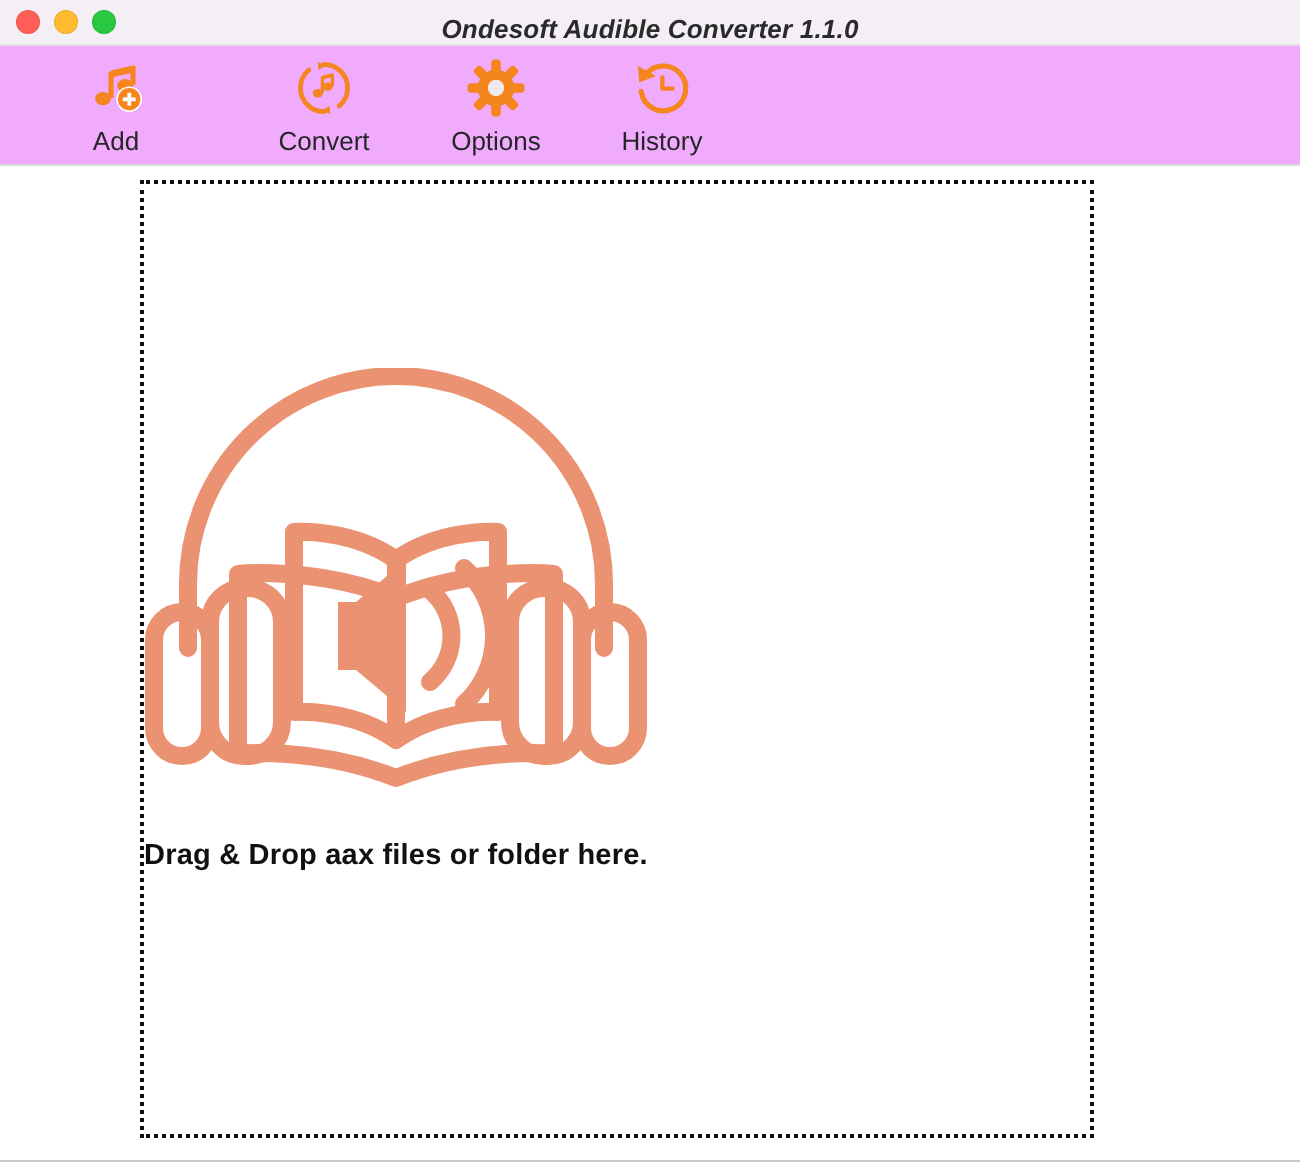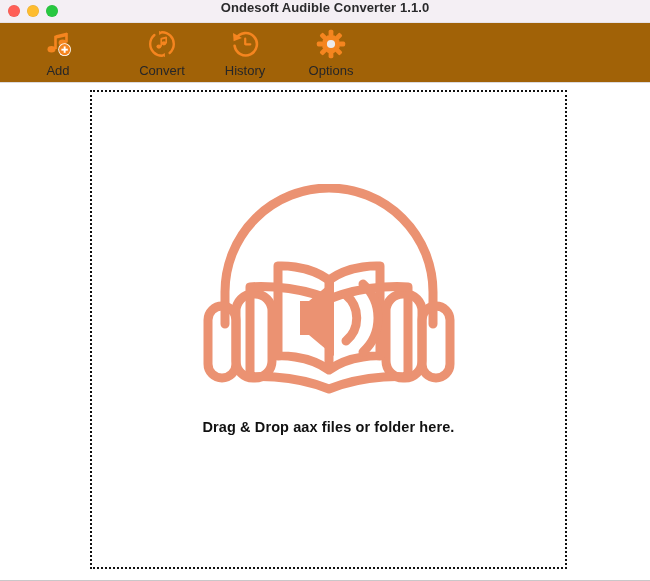--- a/index.html
+++ b/index.html
@@ -25,22 +25,23 @@
     overflow: hidden;
   }
 
   
   .titlebar {
     position: relative;
     height: 22px;
     background: #f4eff4;
     border-bottom: 1px solid #e6e2e6;
     display: flex;
-    align-items: flex-start;
+    align-items: flex-end;
     justify-content: center;
+    font-style: italic;
   }
   .traffic-lights {
     position: absolute;
     left: 8px;
     top: 0;
     height: 22px;
     display: flex;
     align-items: center;
     gap: 7px;
   }
@@ -59,21 +60,21 @@
     font-weight: 700;
     color: #2a2a2c;
     letter-spacing: 0.1px;
     user-select: none;
   }
 
   
   .toolbar {
     position: relative;
     height: 60px;
-    background: #a16207;
+    background: #f0abfc;
     border-bottom: 1px solid #dcdadc;
     display: flex;
     align-items: flex-start;
     padding-left: 14px;
     box-sizing: border-box;
   }
   .tool-btn {
     width: 60px;
     height: 58px;
     margin-top: 1px;
@@ -107,29 +108,28 @@
   .tb-history { margin-left: 23px; }
 
   
   .content {
     position: relative;
     height: 498px;
     background: #ffffff;
   }
   .dropzone {
     position: absolute;
-    left: 90px;
+    left: 70px;
     top: 7px;
     width: 477px;
     height: 479px;
     box-sizing: border-box;
     border: 2px dotted #111111;
     display: flex;
     flex-direction: column;
-    align-items: center;
     justify-content: flex-start;
     background: #ffffff;
   }
   .hero-icon {
     margin-top: 92px;
   }
   .drop-text {
     margin-top: 17px;
     font-size: 14.5px;
     font-weight: 700;
@@ -183,32 +183,20 @@
           <path d="M18.0 28.0 L13.6 26.4 L17.8 24.0 Z" fill="#f5851f"></path>
 
           <path d="M14.2 8.8 L19.4 7.6 L19.4 9.6 L14.2 10.8 Z" fill="#f5851f"></path>
           <rect x="13.4" y="9.2" width="1.6" height="8.2" fill="#f5851f"></rect>
           <rect x="18.4" y="7.9" width="1.6" height="6.1" fill="#f5851f"></rect>
           <ellipse cx="11.9" cy="17.6" rx="2.5" ry="2.1" fill="#f5851f"></ellipse>
           <ellipse cx="16.9" cy="14.3" rx="2.5" ry="2.1" fill="#f5851f"></ellipse>
         </svg>
       </span>
       <span class="tlabel">Convert</span>
-    </div>
-
-    <div class="tool-btn tb-history">
-      <span class="ticon">
-        <svg width="30" height="30" viewBox="0 0 30 30">
-          <path d="M6.0 9.6 A11.2 11.2 0 1 1 4.6 16.8" fill="none" stroke="#f5851f" stroke-width="2.6" stroke-linecap="round"></path>
-          <path d="M3.0 4.0 L3.6 12.2 L12.0 9.0 Z" fill="#f5851f"></path>
-          <rect x="14.1" y="8.6" width="2.2" height="7.6" rx="1.1" fill="#f5851f"></rect>
-          <rect x="14.6" y="14.2" width="6.8" height="2.2" rx="1.1" fill="#f5851f"></rect>
-        </svg>
-      </span>
-      <span class="tlabel">History</span>
     </div>
 
     <div class="tool-btn tb-options">
       <span class="ticon">
         <svg width="30" height="30" viewBox="0 0 30 30">
           <g fill="#f5851f">
             <circle cx="15" cy="15" r="9.2"></circle>
             <g>
               <rect x="12.6" y="0.8" width="4.8" height="6.4" rx="1.6"></rect>
               <rect x="12.6" y="22.8" width="4.8" height="6.4" rx="1.6"></rect>
@@ -219,20 +207,32 @@
               <rect x="0.8" y="12.6" width="6.4" height="4.8" rx="1.6" transform="rotate(45 15 15)"></rect>
               <rect x="22.8" y="12.6" width="6.4" height="4.8" rx="1.6" transform="rotate(45 15 15)"></rect>
             </g>
           </g>
           <circle cx="15" cy="15" r="4.1" fill="#eceaec"></circle>
         </svg>
       </span>
       <span class="tlabel">Options</span>
     </div>
 
+    <div class="tool-btn tb-history">
+      <span class="ticon">
+        <svg width="30" height="30" viewBox="0 0 30 30">
+          <path d="M6.0 9.6 A11.2 11.2 0 1 1 4.6 16.8" fill="none" stroke="#f5851f" stroke-width="2.6" stroke-linecap="round"></path>
+          <path d="M3.0 4.0 L3.6 12.2 L12.0 9.0 Z" fill="#f5851f"></path>
+          <rect x="14.1" y="8.6" width="2.2" height="7.6" rx="1.1" fill="#f5851f"></rect>
+          <rect x="14.6" y="14.2" width="6.8" height="2.2" rx="1.1" fill="#f5851f"></rect>
+        </svg>
+      </span>
+      <span class="tlabel">History</span>
+    </div>
+
   </div>
 
   <div class="content">
     <div class="dropzone">
 
       <span class="hero-icon">
         <svg width="252" height="214" viewBox="0 0 252 214">
           <g fill="none" stroke="#eb9272" stroke-width="9" stroke-linecap="round" stroke-linejoin="round">
 
             <path d="M22 140 L22 108 A104 104 0 0 1 230 108 L230 140"></path>

